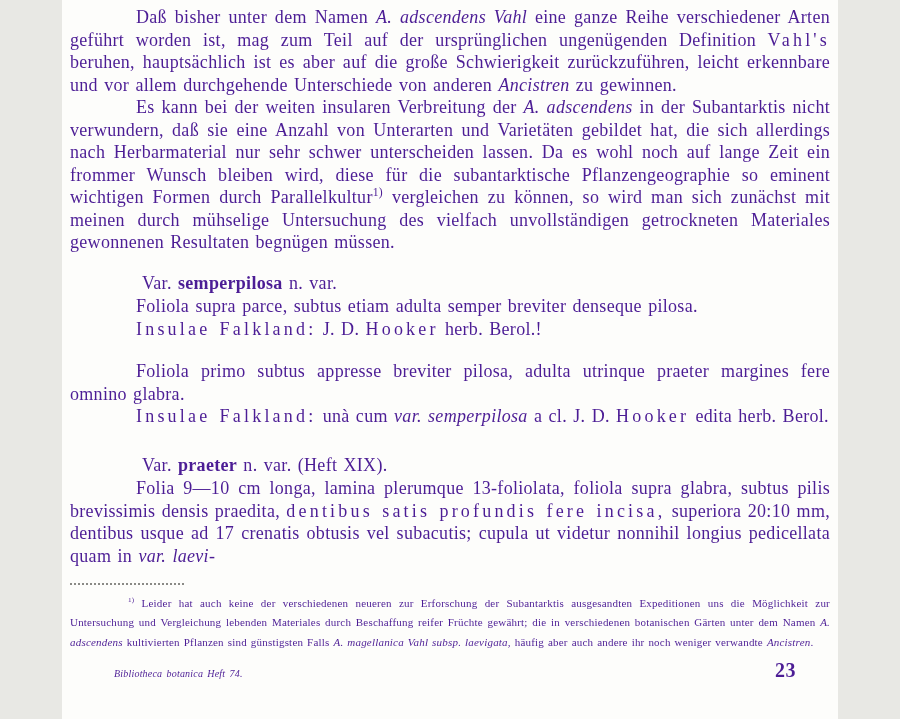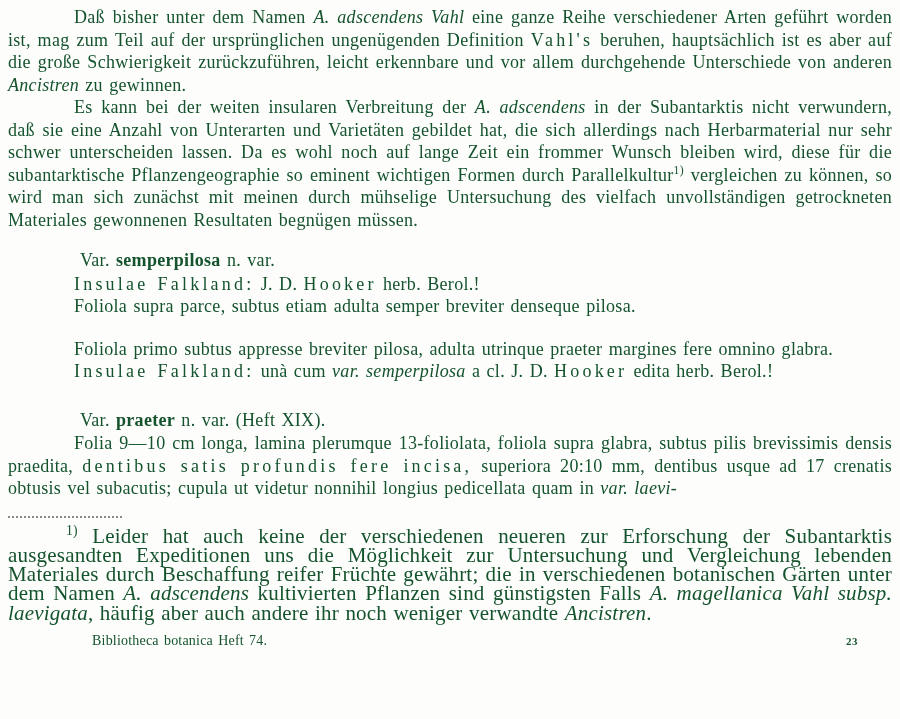--- a/index.html
+++ b/index.html
@@ -2,25 +2,25 @@
 <html><head>
 <meta charset="utf-8">
 <style>
   html, body {
     margin: 0;
     padding: 0;
     background: #e8e8e4;
   }
   .page {
     position: relative;
-    width: 900px;
+    width: 776px;
     height: 719px;
     margin: 0 auto;
     background: #fdfdfb;
-    color: #14532d;
+    color: #4c1d95;
     font-family: "Liberation Serif", "DejaVu Serif", serif;
     font-size: 18px;
     line-height: 22.5px;
     letter-spacing: 0.3px;
     word-spacing: 1.5px;
     box-sizing: border-box;
     padding: 6px 8px 0 8px;
     overflow: hidden;
   }
   p {
@@ -55,58 +55,59 @@
 
   .footnote-sep {
     margin-top: 16px;
     margin-left: 0;
     width: 114px;
     height: 0;
     border-top: 2px dotted #8a8a86;
   }
   .footnote {
     margin-top: 9px;
-    font-size: 21px;
+    font-size: 11px;
     line-height: 19.3px;
     letter-spacing: 0.2px;
     word-spacing: 1px;
     text-align: justify;
     text-indent: 58px;
   }
   .footer {
     margin-top: 7px;
     display: flex;
     justify-content: space-between;
     align-items: baseline;
     padding-right: 34px;
   }
   .footer-caption {
-    margin-left: 84px;
-    font-size: 14px;
+    margin-left: 44px;
+    font-size: 10px;
     letter-spacing: 0.2px;
+    font-style: italic;
   }
   .page-number {
-    font-size: 11px;
+    font-size: 20px;
     font-weight: bold;
     letter-spacing: 0.5px;
   }
 </style>
 </head>
 <body>
 
 <div class="page">
 
   <p class="body-par indent"><span>Daß bisher unter dem Namen </span><span class="s-i">A. adscendens Vahl</span><span> eine ganze Reihe verschiedener Arten geführt worden ist, mag zum Teil auf der ursprünglichen ungenügenden Definition </span><span class="s-sp">Vahl's</span><span> beruhen, hauptsächlich ist es aber auf die große Schwierigkeit zurückzuführen, leicht erkennbare und vor allem durchgehende Unterschiede von anderen </span><span class="s-i">Ancistren</span><span> zu gewinnen.</span></p>
 
   <p class="body-par indent"><span>Es kann bei der weiten insularen Verbreitung der </span><span class="s-i">A. adscendens</span><span> in der Subantarktis nicht verwundern, daß sie eine Anzahl von Unterarten und Varietäten gebildet hat, die sich allerdings nach Herbarmaterial nur sehr schwer unterscheiden lassen. Da es wohl noch auf lange Zeit ein frommer Wunsch bleiben wird, diese für die subantarktische Pflanzengeographie so eminent wichtigen Formen durch Parallelkultur</span><span class="s-sup">1)</span><span> vergleichen zu können, so wird man sich zunächst mit meinen durch mühselige Untersuchung des vielfach unvollständigen getrockneten Materiales gewonnenen Resultaten begnügen müssen.</span></p>
 
   <div class="section sec-semperpilosa">
     <p class="heading"><span>Var. </span><span class="s-b">semperpilosa</span><span> n. var.</span></p>
+    <p class="body-par single-line"><span>Foliola supra parce, subtus etiam adulta semper breviter denseque pilosa.</span></p>
     <p class="body-par single-line"><span class="s-sp">Insulae Falkland:</span><span> J. D. </span><span class="s-sp">Hooker</span><span> herb. Berol.!</span></p>
-    <p class="body-par single-line"><span>Foliola supra parce, subtus etiam adulta semper breviter denseque pilosa.</span></p>
   </div>
 
   <div class="section sec-utrinqueglabrescens">
     <p class="body-par indent"><span>Foliola primo subtus appresse breviter pilosa, adulta utrinque praeter margines fere omnino glabra.</span></p>
     <p class="body-par single-line"><span class="s-sp">Insulae Falkland:</span><span> unà cum </span><span class="s-i">var. semperpilosa</span><span> a cl. J. D. </span><span class="s-sp">Hooker</span><span> edita herb. Berol.!</span></p>
   </div>
 
   <div class="section sec-incisa">
     <p class="heading"><span>Var. </span><span class="s-b">praeter</span><span> n. var. (Heft XIX).</span></p>
     <p class="body-par indent"><span>Folia 9—10 cm longa, lamina plerumque 13-foliolata, foliola supra glabra, subtus pilis brevissimis densis praedita, </span><span class="s-sp">dentibus satis profundis fere incisa,</span><span> superiora 20:10 mm, dentibus usque ad 17 crenatis obtusis vel subacutis; cupula ut videtur nonnihil longius pedicellata quam in </span><span class="s-i">var. laevi-</span></p>

